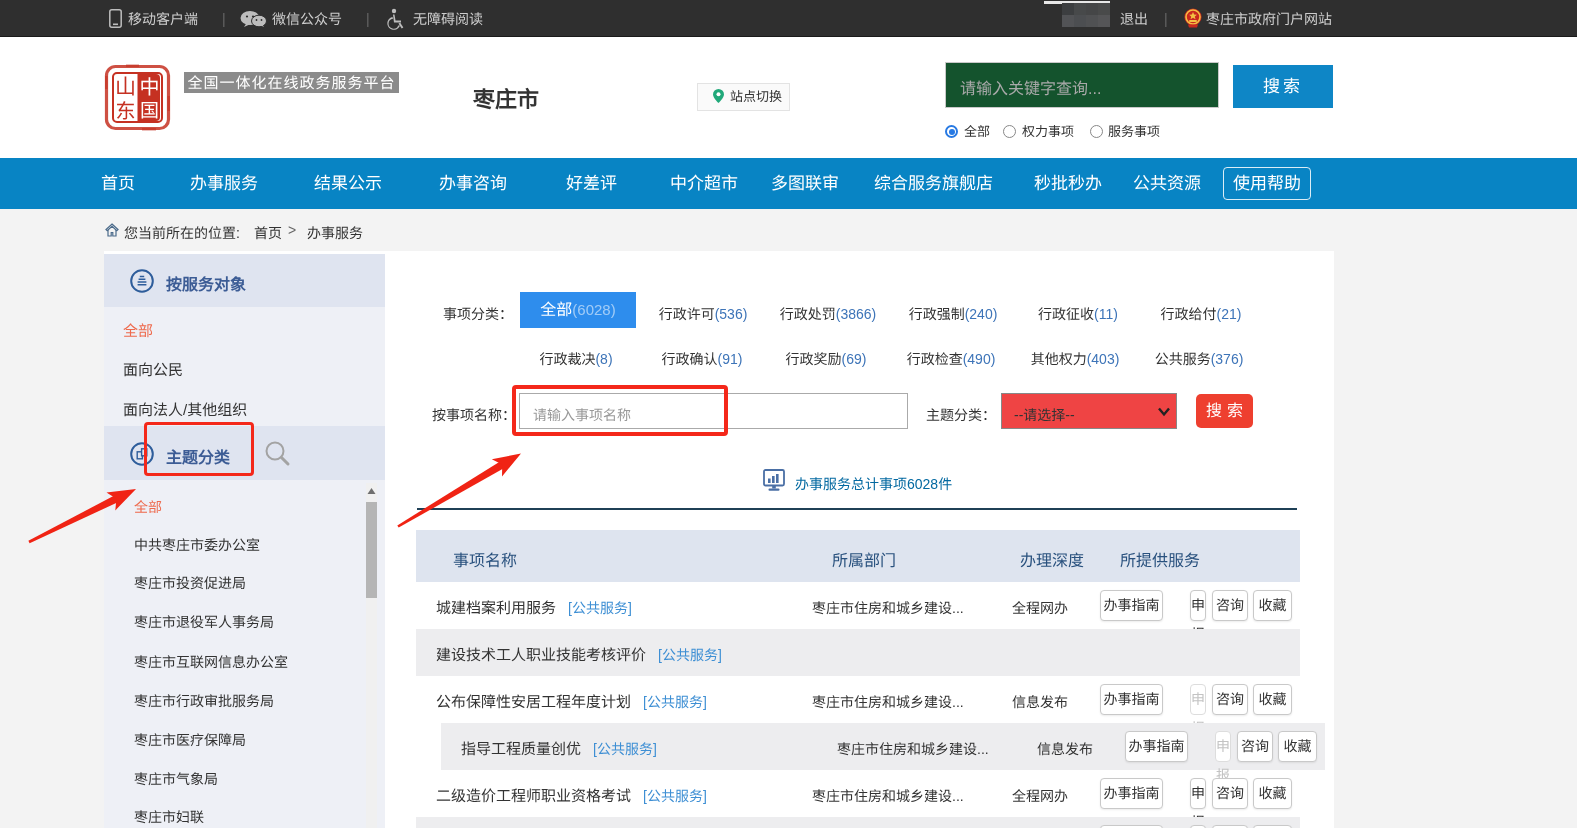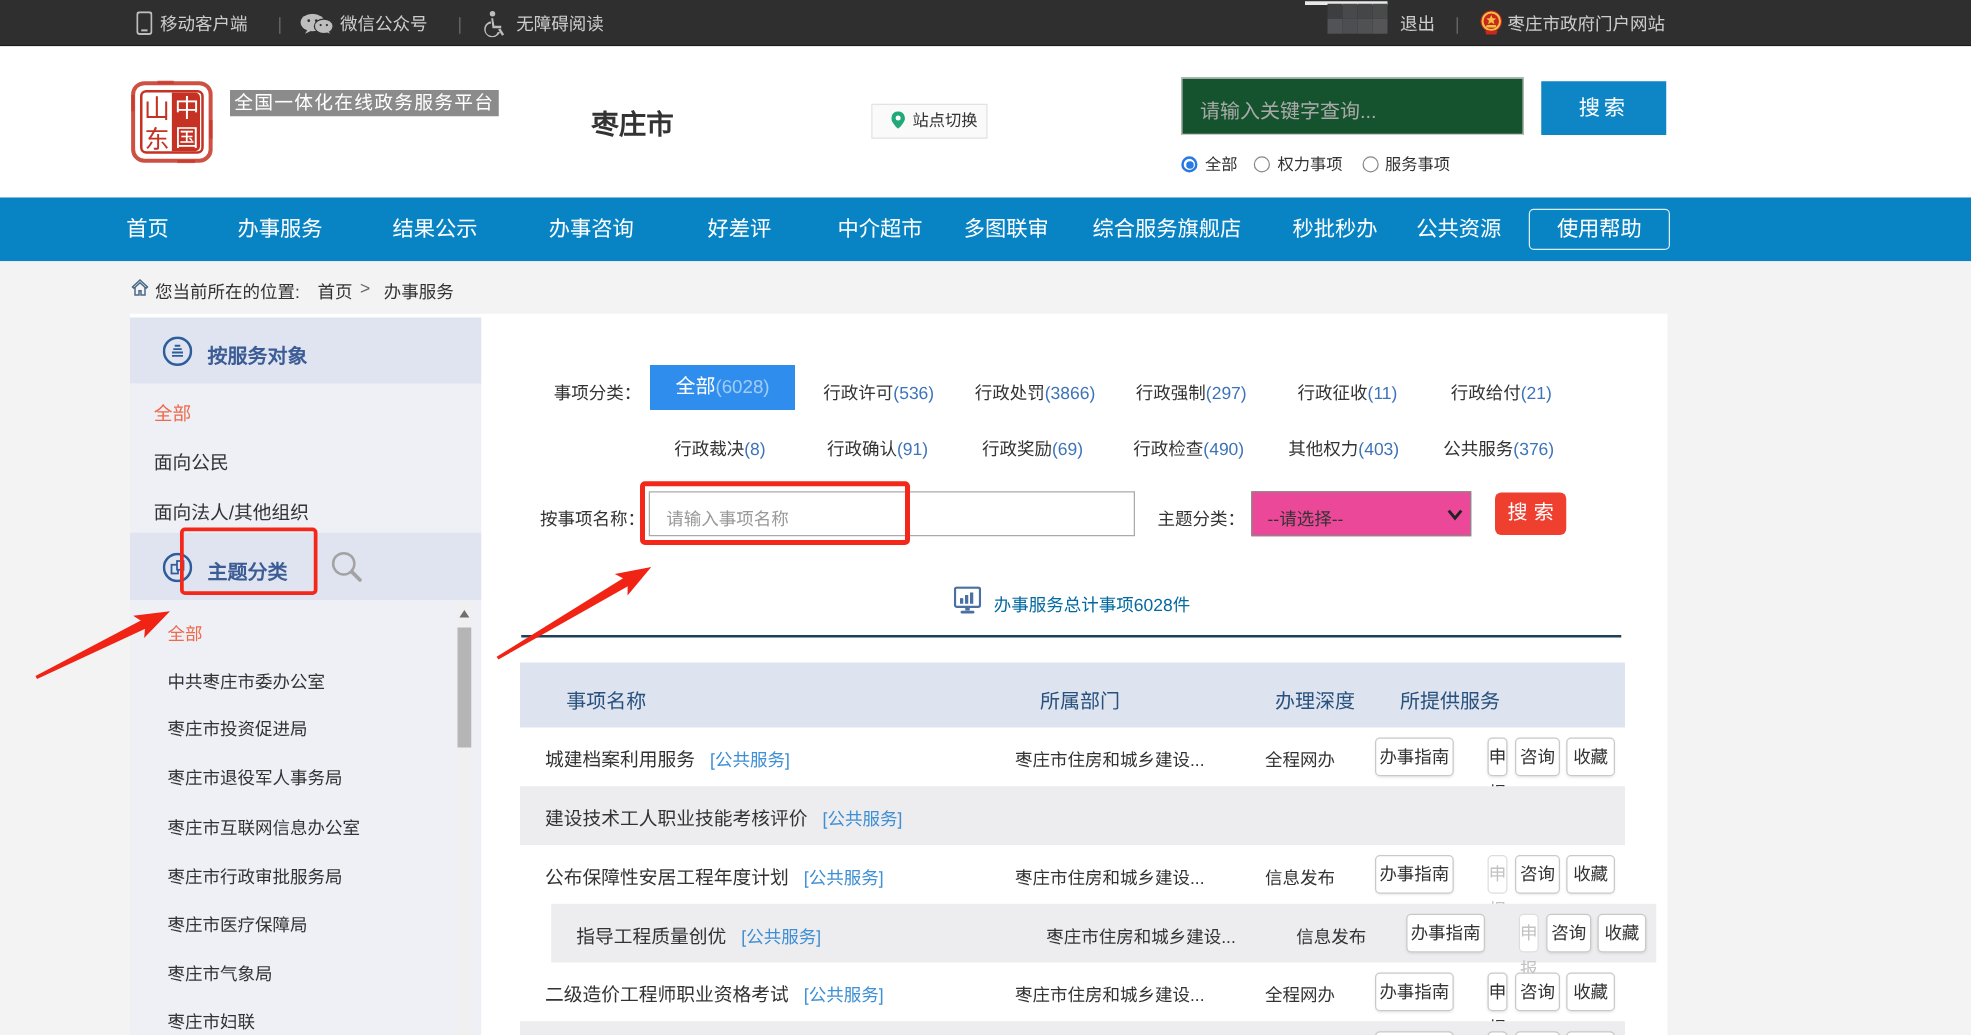--- a/index.html
+++ b/index.html
@@ -18,21 +18,21 @@
 #cityname{position:absolute;left:473px;top:44px;font-size:22px;font-weight:bold;color:#333;}
 #sitebtn{position:absolute;left:697px;top:46px;width:93px;height:28px;border:1px solid #e3e3e3;background:#fafafa;font-size:13px;color:#333;line-height:26px;}
 #hsearch{position:absolute;left:945px;top:25px;width:274px;height:46px;border:1px solid #c9c9c9;background:#14532d;}
 #hsearch span{position:absolute;left:14px;top:12px;font-size:16px;color:#a9a9a9;}
 #hsbtn{position:absolute;left:1233px;top:28px;width:100px;height:43px;background:#0e86c6;color:#fff;font-size:17px;text-align:center;line-height:43px;letter-spacing:3px;}
 .radio{position:absolute;top:88px;width:13px;height:13px;border-radius:50%;}
 .rlab{position:absolute;top:88px;font-size:13px;color:#333;line-height:14px;}
 
 #nav{position:absolute;left:0;top:158px;width:1577px;height:51px;background:#0884c4;color:#fff;font-size:17px;}
 #nav .n{position:absolute;top:17px;line-height:18px;white-space:nowrap;}
-#helpbox{position:absolute;left:1223px;top:9px;width:113px;height:33px;border:1px solid rgba(255,255,255,0.85);border-radius:4px;text-align:center;line-height:31px;}
+#helpbox{position:absolute;left:1223px;top:9px;width:88px;height:33px;border:1px solid rgba(255,255,255,0.85);border-radius:4px;text-align:center;line-height:31px;}
 
 #crumb{position:absolute;left:0;top:209px;width:1577px;height:42px;background:#f3f3f3;font-size:14px;color:#333;}
 
 #panel{position:absolute;left:104px;top:251px;width:1230px;height:577px;background:#fff;}
 
 .sbhead{position:absolute;left:104px;width:281px;background:#dfe4f0;}
 .sblist{position:absolute;left:104px;width:281px;background:#eef0f6;}
 .sbh-t{position:absolute;left:62px;font-size:16px;color:#3c5c95;font-weight:bold;}
 .sit{position:absolute;left:19px;font-size:15px;color:#333;white-space:nowrap;}
 .sit2{position:absolute;left:30px;font-size:14px;color:#333;white-space:nowrap;}
@@ -41,21 +41,21 @@
 #sbtrack{position:absolute;left:366px;top:483px;width:11px;height:345px;background:#f0f0f0;}
 #sbthumb{position:absolute;left:366px;top:502px;width:11px;height:96px;background:#b5b5b5;}
 
 .lab{font-size:14px;color:#333;position:absolute;}
 #acttab{position:absolute;left:520px;top:292px;width:116px;height:36px;background:#2e8ded;text-align:center;line-height:36px;font-size:16px;color:#fff;}
 #acttab em{font-style:normal;color:rgba(255,255,255,0.55);font-size:15px;}
 .tab{position:absolute;font-size:14px;color:#333;white-space:nowrap;transform:translateX(-50%);}
 .tab em{font-style:normal;color:#3d74b8;}
 #nameinput{position:absolute;left:519px;top:393px;width:389px;height:36px;border:1px solid #aaa;background:#fff;}
 #nameinput span{position:absolute;left:13px;top:10px;font-size:14px;color:#999;}
-#tselect{position:absolute;left:1001px;top:393px;width:176px;height:36px;border:1px solid #888;background:#ec4899;}
+#tselect{position:absolute;left:1001px;top:393px;width:176px;height:36px;border:1px solid #888;background:#ef4444;}
 #tselect span{position:absolute;left:12px;top:10px;font-size:14px;color:#333;}
 #sbtn2{position:absolute;left:1196px;top:394px;width:57px;height:34px;background:#ee3f2f;border-radius:5px;color:#fff;font-size:16px;text-align:center;line-height:34px;letter-spacing:5px;text-indent:5px;}
 #stats{position:absolute;left:795px;top:473px;font-size:14px;color:#0369a1;}
 #divider{position:absolute;left:417px;top:508px;width:880px;height:2px;background:#1f4056;}
 
 #thead{position:absolute;left:416px;top:530px;width:884px;height:52px;background:#dee4ef;}
 .th{position:absolute;top:17px;font-size:16px;font-weight:normal;color:#29517e;}
 .trow{position:absolute;left:416px;width:884px;height:47px;}
 .stripe{background:#ededef;}
 .rname{position:absolute;left:20px;top:14px;font-size:15px;color:#333;white-space:nowrap;}
@@ -222,21 +222,21 @@
 <div id="sbtrack"></div>
 <svg class="abs" style="left:366px;top:486px" width="11" height="12" viewBox="0 0 11 12">
     <path d="M5.5 2 L9.5 8 H1.5 z" fill="#6f6f6f"></path>
   </svg>
 <div id="sbthumb"></div>
 
 <span class="lab" style="left:443px;top:303px">事项分类：</span>
 <div id="acttab">全部<em>(6028)</em></div>
 <span class="tab" style="left:703px;top:303px">行政许可<em>(536)</em></span>
 <span class="tab" style="left:828px;top:303px">行政处罚<em>(3866)</em></span>
-<span class="tab" style="left:953px;top:303px">行政强制<em>(297)</em></span>
+<span class="tab" style="left:953px;top:303px">行政强制<em>(240)</em></span>
 <span class="tab" style="left:1078px;top:303px">行政征收<em>(11)</em></span>
 <span class="tab" style="left:1201px;top:303px">行政给付<em>(21)</em></span>
 <span class="tab" style="left:576px;top:348px">行政裁决<em>(8)</em></span>
 <span class="tab" style="left:702px;top:348px">行政确认<em>(91)</em></span>
 <span class="tab" style="left:826px;top:348px">行政奖励<em>(69)</em></span>
 <span class="tab" style="left:951px;top:348px">行政检查<em>(490)</em></span>
 <span class="tab" style="left:1075px;top:348px">其他权力<em>(403)</em></span>
 <span class="tab" style="left:1199px;top:348px">公共服务<em>(376)</em></span>
 
 <span class="lab" style="left:432px;top:404px">按事项名称：</span>

